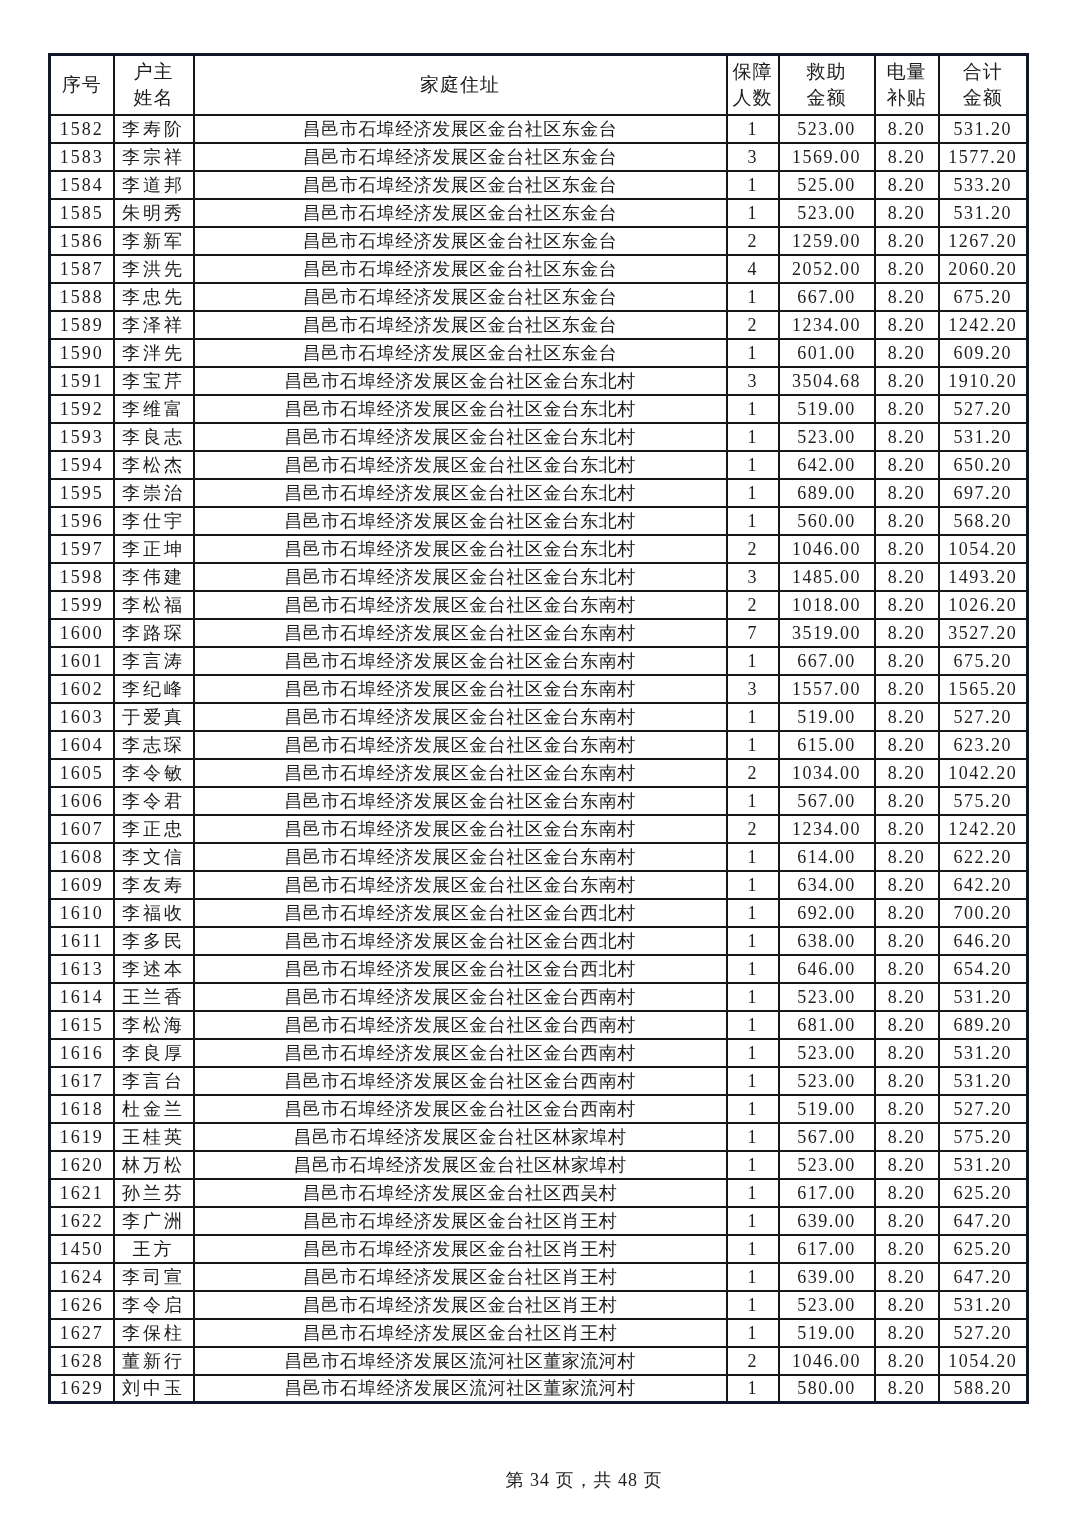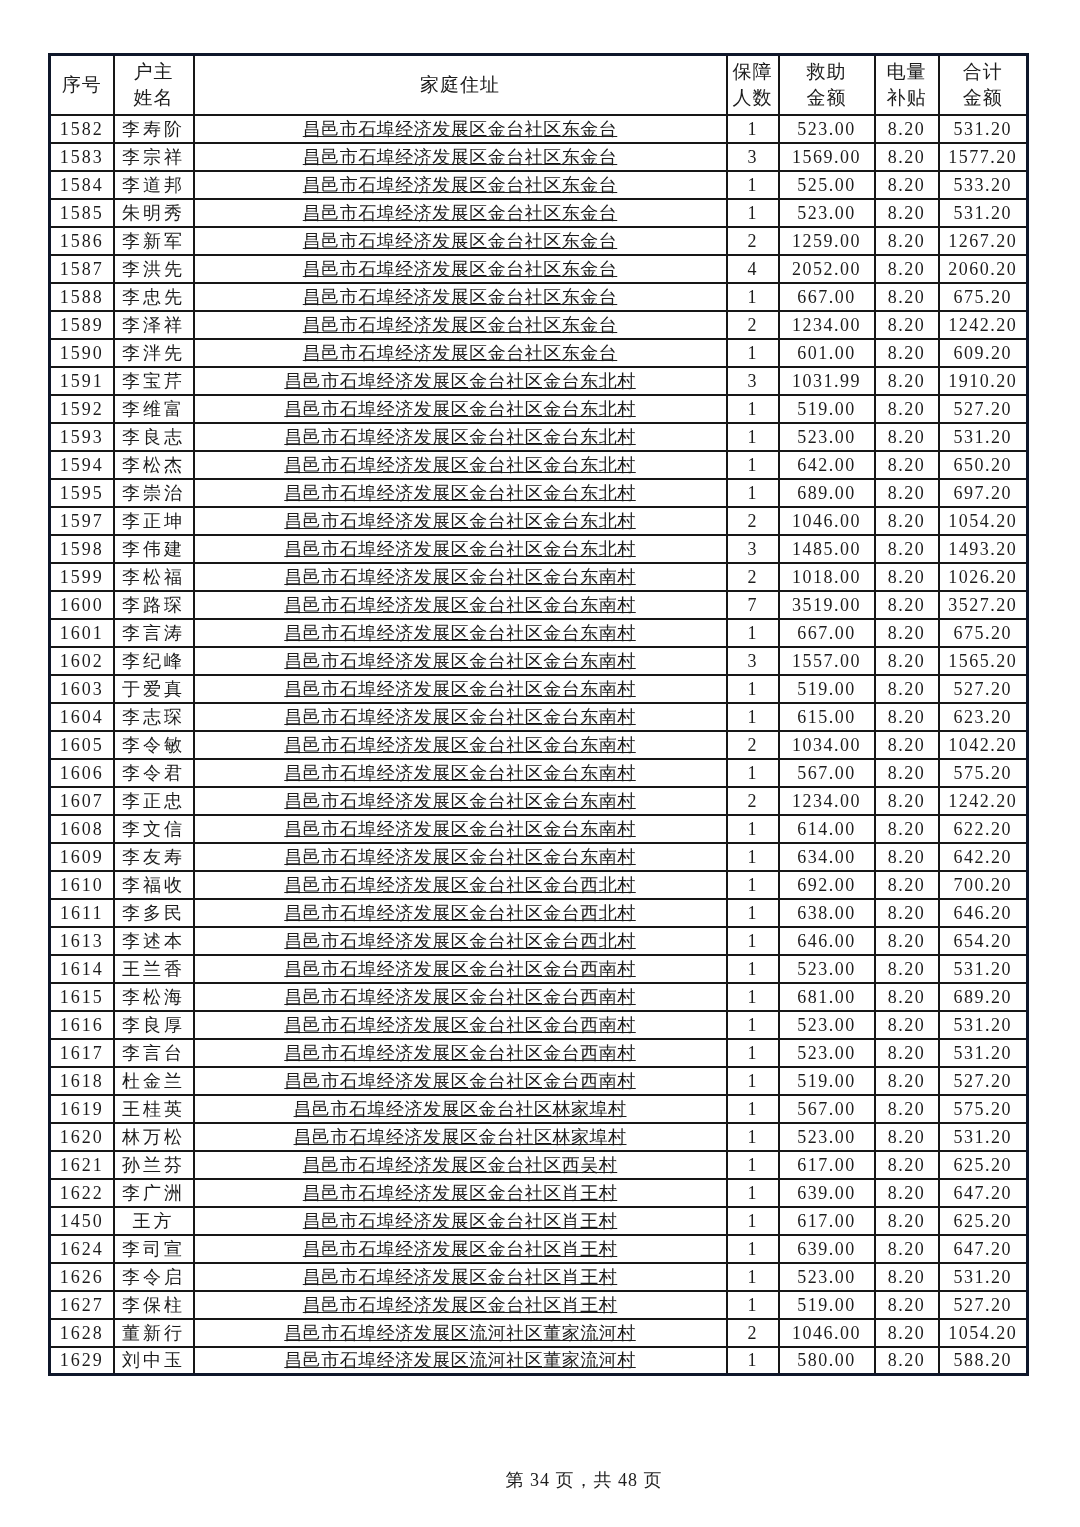--- a/index.html
+++ b/index.html
@@ -49,21 +49,21 @@
   col.w-serial  { width: 64px; }
   col.w-name    { width: 80px; }
   col.w-addr    { width: 533px; }
   col.w-count   { width: 52px; }
   col.w-aid     { width: 96px; }
   col.w-elec    { width: 64px; }
   col.w-total   { width: 89px; }
 
   td.c0 { letter-spacing: 2px; font-size: 18px; }           
   td.c1 { letter-spacing: 3px; }                             
-  td.c2 { letter-spacing: 0.5px; text-decoration: underline; }                           
+  td.c2 { letter-spacing: 0.5px; }                           
   td.c3 { letter-spacing: 1px; }                             
   td.c4, td.c5, td.c6 { letter-spacing: 1.5px; }             
 
   .footer {
     position: absolute;
     left: 0;
     top: 1468px;
     width: 100%;
     text-align: center;
     font-size: 18px;
@@ -183,21 +183,21 @@
           <td class="c3">1</td>
           <td class="c4">601.00</td>
           <td class="c5">8.20</td>
           <td class="c6">609.20</td>
         </tr>
         <tr>
           <td class="c0">1591</td>
           <td class="c1">李宝芹</td>
           <td class="c2">昌邑市石埠经济发展区金台社区金台东北村</td>
           <td class="c3">3</td>
-          <td class="c4">1031.99</td>
+          <td class="c4">3504.68</td>
           <td class="c5">8.20</td>
           <td class="c6">1910.20</td>
         </tr>
         <tr>
           <td class="c0">1592</td>
           <td class="c1">李维富</td>
           <td class="c2">昌邑市石埠经济发展区金台社区金台东北村</td>
           <td class="c3">1</td>
           <td class="c4">519.00</td>
           <td class="c5">8.20</td>
@@ -222,20 +222,29 @@
           <td class="c6">650.20</td>
         </tr>
         <tr>
           <td class="c0">1595</td>
           <td class="c1">李崇治</td>
           <td class="c2">昌邑市石埠经济发展区金台社区金台东北村</td>
           <td class="c3">1</td>
           <td class="c4">689.00</td>
           <td class="c5">8.20</td>
           <td class="c6">697.20</td>
+        </tr>
+        <tr>
+          <td class="c0">1596</td>
+          <td class="c1">李仕宇</td>
+          <td class="c2">昌邑市石埠经济发展区金台社区金台东北村</td>
+          <td class="c3">1</td>
+          <td class="c4">560.00</td>
+          <td class="c5">8.20</td>
+          <td class="c6">568.20</td>
         </tr>
         <tr>
           <td class="c0">1597</td>
           <td class="c1">李正坤</td>
           <td class="c2">昌邑市石埠经济发展区金台社区金台东北村</td>
           <td class="c3">2</td>
           <td class="c4">1046.00</td>
           <td class="c5">8.20</td>
           <td class="c6">1054.20</td>
         </tr>

